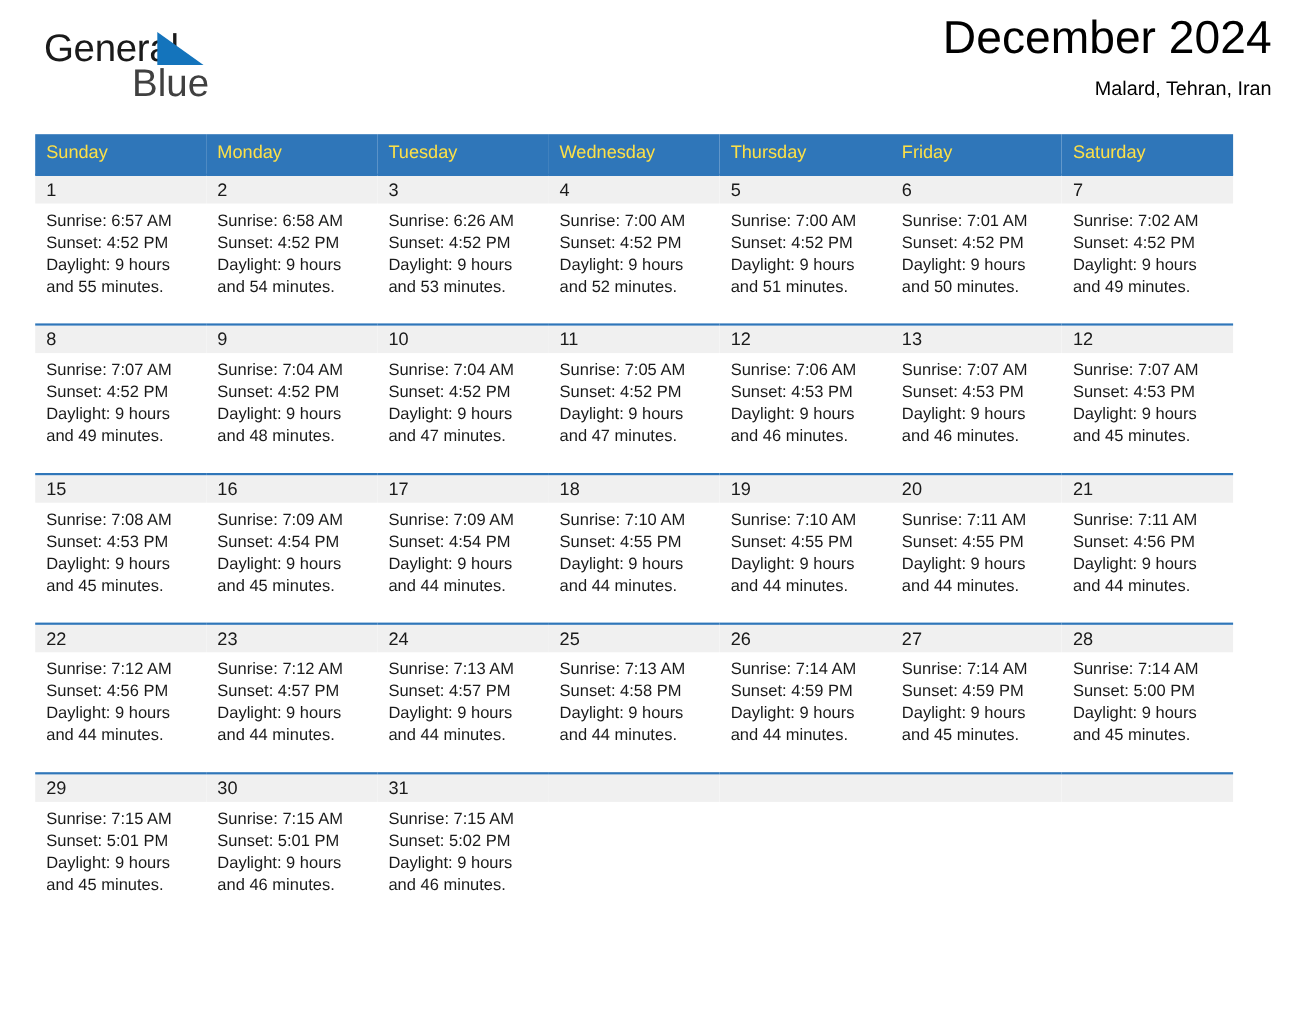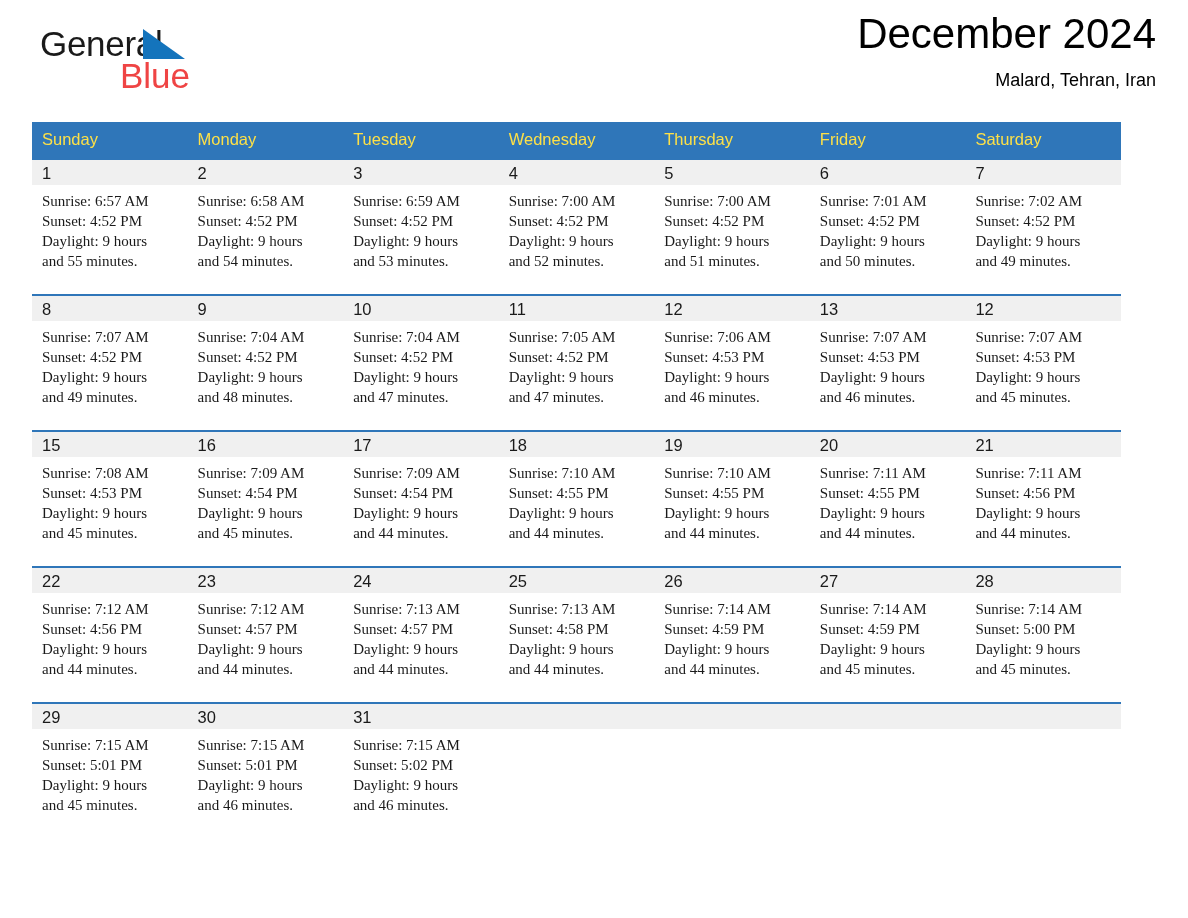--- a/index.html
+++ b/index.html
@@ -51,21 +51,21 @@
     width: 0;
     height: 0;
     border-left: 42px solid #1474bc;
     border-top: 30px solid transparent;
   }
   .brand-blue {
     position: absolute;
     left: 80px;
     top: 42px;
     font-size: 35px;
-    color: #ef4444;
+    color: #404040;
     line-height: 1;
     white-space: nowrap;
   }
   .title-block {
     position: absolute;
     right: 0;
     top: 0;
     text-align: right;
   }
   .cal-title {
@@ -127,21 +127,20 @@
   .daynum {
     font-size: 16.5px;
     color: #1a1a1a;
     line-height: 20px;
   }
   .day-info {
     padding: 6px 6px 10px 10px;
     font-size: 15px;
     line-height: 20px;
     color: #1a1a1a;
-    font-family: Liberation Serif, serif;
   }
   .day-info div { white-space: nowrap; }
 </style>
 </head>
 <body>
 
 <div class="page">
 
   <div class="header">
 
@@ -195,21 +194,21 @@
             <div class="day-info">
               <div>Sunrise: 6:58 AM</div>
               <div>Sunset: 4:52 PM</div>
               <div>Daylight: 9 hours</div>
               <div>and 54 minutes.</div>
             </div>
           </td>
           <td class="day">
             <div class="daynum-band"><span class="daynum">3</span></div>
             <div class="day-info">
-              <div>Sunrise: 6:59 AM</div>
+              <div>Sunrise: 6:26 AM</div>
               <div>Sunset: 4:52 PM</div>
               <div>Daylight: 9 hours</div>
               <div>and 53 minutes.</div>
             </div>
           </td>
           <td class="day">
             <div class="daynum-band"><span class="daynum">4</span></div>
             <div class="day-info">
               <div>Sunrise: 7:00 AM</div>
               <div>Sunset: 4:52 PM</div>

